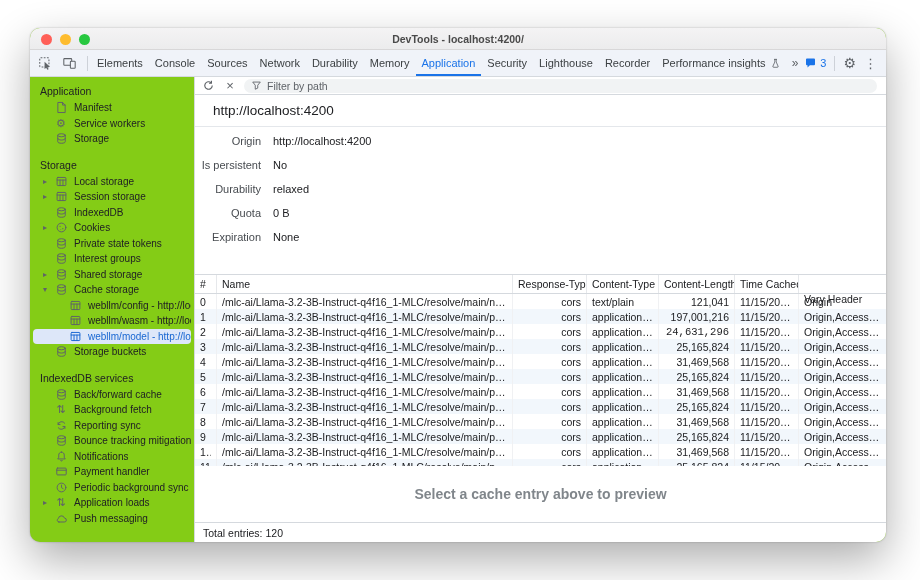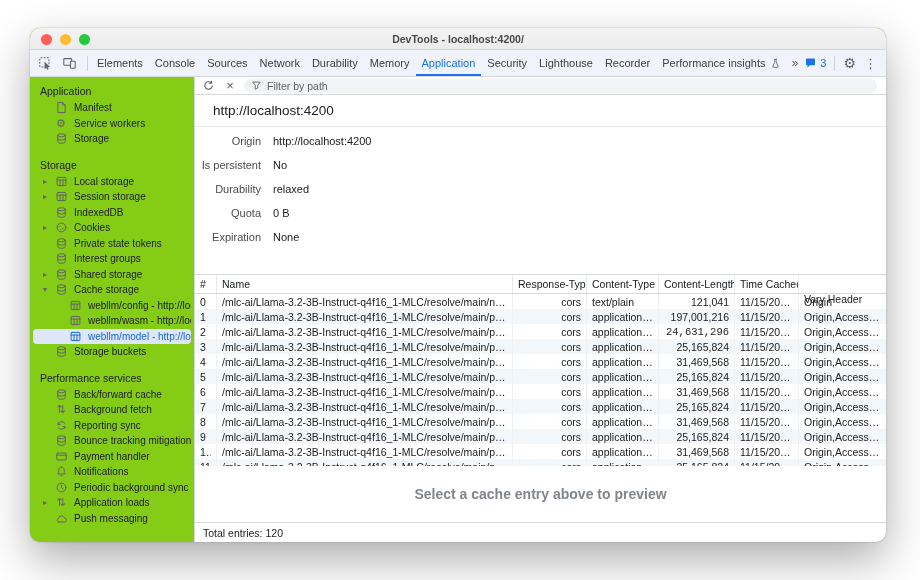--- a/index.html
+++ b/index.html
@@ -334,21 +334,21 @@
               <svg viewBox="0 0 16 16">
                 <ellipse cx="8" cy="4" rx="4.6" ry="1.9" fill="none" stroke="currentColor" stroke-width="1.2" stroke-linecap="round" stroke-linejoin="round"></ellipse>
                 <path d="M3.4 4v8c0 1 2 1.9 4.6 1.9s4.6-.9 4.6-1.9V4" fill="none" stroke="currentColor" stroke-width="1.2" stroke-linecap="round" stroke-linejoin="round"></path>
                 <path d="M3.4 8c0 1 2 1.9 4.6 1.9S12.6 9 12.6 8" fill="none" stroke="currentColor" stroke-width="1.2" stroke-linecap="round" stroke-linejoin="round"></path>
               </svg>
             </span>
             <span class="lbl">Storage buckets</span>
           </div>
         </div>
         <div class="section">
-          <div class="section-title">Performance services</div>
+          <div class="section-title">IndexedDB services</div>
           <div class="item">
             <span class="arrow"></span>
             <span class="ico">
               <svg viewBox="0 0 16 16">
                 <ellipse cx="8" cy="4" rx="4.6" ry="1.9" fill="none" stroke="currentColor" stroke-width="1.2" stroke-linecap="round" stroke-linejoin="round"></ellipse>
                 <path d="M3.4 4v8c0 1 2 1.9 4.6 1.9s4.6-.9 4.6-1.9V4" fill="none" stroke="currentColor" stroke-width="1.2" stroke-linecap="round" stroke-linejoin="round"></path>
                 <path d="M3.4 8c0 1 2 1.9 4.6 1.9S12.6 9 12.6 8" fill="none" stroke="currentColor" stroke-width="1.2" stroke-linecap="round" stroke-linejoin="round"></path>
               </svg>
             </span>
             <span class="lbl">Back/forward cache</span>
@@ -378,35 +378,35 @@
                 <path d="M3.4 4v8c0 1 2 1.9 4.6 1.9s4.6-.9 4.6-1.9V4" fill="none" stroke="currentColor" stroke-width="1.2" stroke-linecap="round" stroke-linejoin="round"></path>
                 <path d="M3.4 8c0 1 2 1.9 4.6 1.9S12.6 9 12.6 8" fill="none" stroke="currentColor" stroke-width="1.2" stroke-linecap="round" stroke-linejoin="round"></path>
               </svg>
             </span>
             <span class="lbl">Bounce tracking mitigations</span>
           </div>
           <div class="item">
             <span class="arrow"></span>
             <span class="ico">
               <svg viewBox="0 0 16 16">
+                <path d="M8 2.6c-2.1 0-3.4 1.6-3.4 3.7V9l-1.2 2h9.2L11.4 9V6.3c0-2.1-1.3-3.7-3.4-3.7z" fill="none" stroke="currentColor" stroke-width="1.2" stroke-linecap="round" stroke-linejoin="round"></path>
+                <path d="M6.9 12.8a1.2 1.2 0 0 0 2.2 0" fill="none" stroke="currentColor" stroke-width="1.2" stroke-linecap="round" stroke-linejoin="round"></path>
+              </svg>
+            </span>
+            <span class="lbl">Notifications</span>
+          </div>
+          <div class="item">
+            <span class="arrow"></span>
+            <span class="ico">
+              <svg viewBox="0 0 16 16">
                 <rect x="2.2" y="3.8" width="11.6" height="8.4" rx="1" fill="none" stroke="currentColor" stroke-width="1.2" stroke-linecap="round" stroke-linejoin="round"></rect>
                 <path d="M2.2 6.4h11.6" fill="none" stroke="currentColor" stroke-width="1.2" stroke-linecap="round" stroke-linejoin="round"></path>
               </svg>
             </span>
             <span class="lbl">Payment handler</span>
-          </div>
-          <div class="item">
-            <span class="arrow"></span>
-            <span class="ico">
-              <svg viewBox="0 0 16 16">
-                <path d="M8 2.6c-2.1 0-3.4 1.6-3.4 3.7V9l-1.2 2h9.2L11.4 9V6.3c0-2.1-1.3-3.7-3.4-3.7z" fill="none" stroke="currentColor" stroke-width="1.2" stroke-linecap="round" stroke-linejoin="round"></path>
-                <path d="M6.9 12.8a1.2 1.2 0 0 0 2.2 0" fill="none" stroke="currentColor" stroke-width="1.2" stroke-linecap="round" stroke-linejoin="round"></path>
-              </svg>
-            </span>
-            <span class="lbl">Notifications</span>
           </div>
           <div class="item">
             <span class="arrow"></span>
             <span class="ico">
               <svg viewBox="0 0 16 16">
                 <circle cx="8" cy="8" r="5.4" fill="none" stroke="currentColor" stroke-width="1.2" stroke-linecap="round" stroke-linejoin="round"></circle>
                 <path d="M8 5v3.2l2 1.2" fill="none" stroke="currentColor" stroke-width="1.2" stroke-linecap="round" stroke-linejoin="round"></path>
               </svg>
             </span>
             <span class="lbl">Periodic background sync</span>

